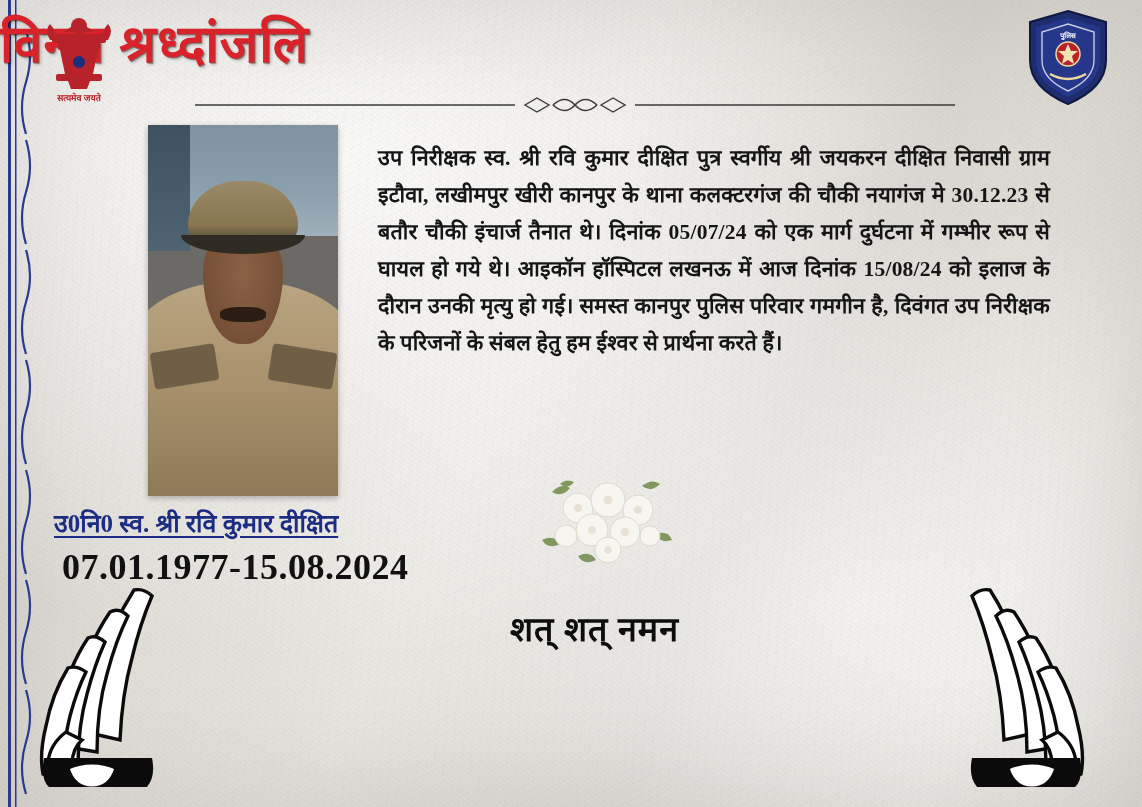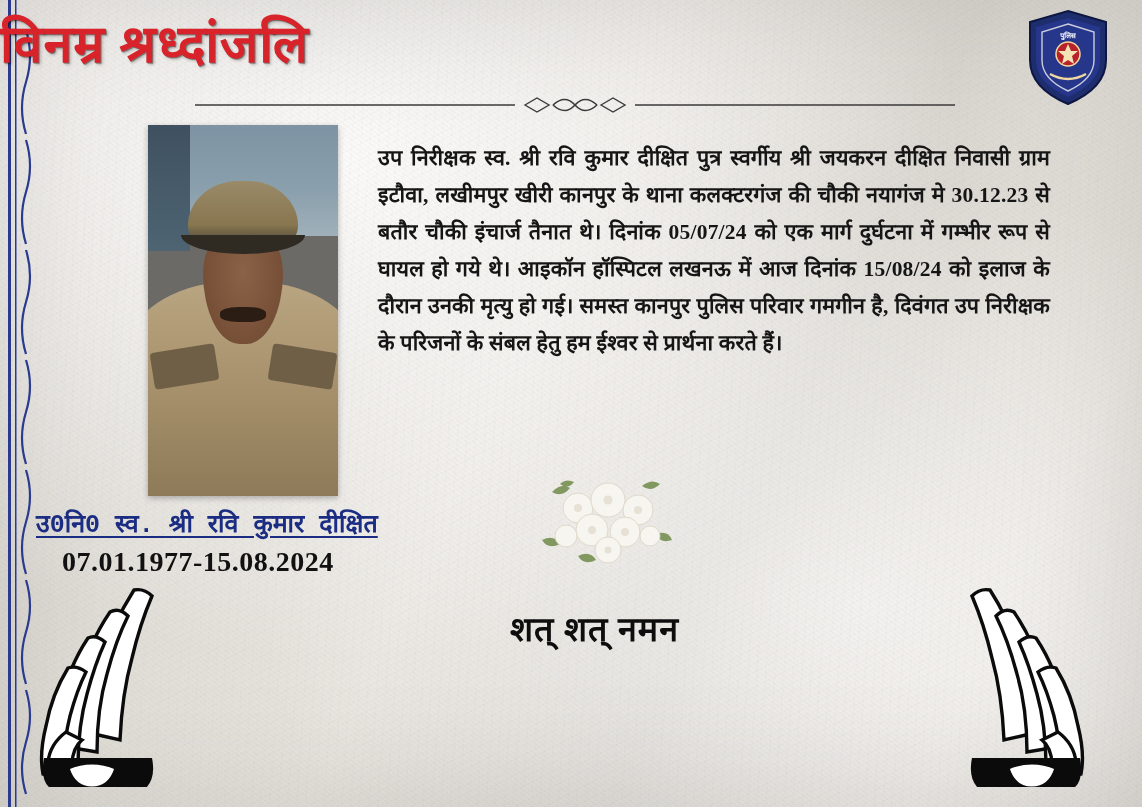--- a/index.html
+++ b/index.html
@@ -214,39 +214,39 @@
     line-height: 1.72;
     color: #151515;
     text-align: justify;
     font-weight: 600;
     letter-spacing: 0.2px;
   }
 
   
   .name-line {
     position: absolute;
-    left: 36px;
+    left: 54px;
     top: 505px;
     width: 420px;
     z-index: 5;
-    font-family: Liberation Mono, monospace;
+    font-family: Liberation Serif, serif;
     font-size: 25px;
     font-weight: bold;
     color: #1b2d82;
     text-decoration: underline;
     text-underline-offset: 4px;
   }
   .date-line {
     position: absolute;
     left: 62px;
     top: 546px;
     width: 400px;
     z-index: 5;
     font-family: "Liberation Serif", serif;
-    font-size: 28px;
+    font-size: 36px;
     font-weight: bold;
     color: #111111;
     letter-spacing: 0.5px;
   }
 
   
   .flowers {
     position: absolute;
     left: 530px;
     top: 478px;
@@ -303,20 +303,37 @@
         <path d="M20 140 q8 26 0 52 q-8 26 0 52"></path>
         <path d="M20 250 q8 26 0 52 q-8 26 0 52"></path>
         <path d="M20 360 q8 26 0 52 q-8 26 0 52"></path>
         <path d="M20 470 q8 26 0 52 q-8 26 0 52"></path>
         <path d="M20 580 q8 26 0 52 q-8 26 0 52"></path>
         <path d="M20 690 q8 26 0 52 q-8 26 0 52"></path>
       </g>
     </svg>
   </div>
 
+  <div class="emblem-left">
+    <svg width="86" height="96" viewBox="0 0 86 96" xmlns="http://www.w3.org/2000/svg">
+      <g fill="#b8232b">
+        <rect x="16" y="22" width="54" height="9" rx="2"></rect>
+        <rect x="22" y="31" width="42" height="7" rx="2"></rect>
+        <path d="M24 38 h38 l-5 24 h-28 z"></path>
+        <rect x="20" y="62" width="46" height="7" rx="2"></rect>
+        <circle cx="43" cy="14" r="8"></circle>
+        <path d="M28 20 q15 -14 30 0 z"></path>
+        <path d="M14 28 q-6 -10 0 -16 q6 6 6 16 z"></path>
+        <path d="M72 28 q6 -10 0 -16 q-6 6 -6 16 z"></path>
+        <path d="M32 69 h22 l-3 8 h-16 z"></path>
+      </g>
+      <circle cx="43" cy="50" r="6" fill="#1a2f7a"></circle>
+      <text x="43" y="89" font-family="Liberation Serif, serif" font-size="9" font-weight="bold" fill="#b8232b" text-anchor="middle">सत्यमेव जयते</text>
+    </svg>
+  </div>
 
   <div class="emblem-right">
     <svg width="92" height="100" viewBox="0 0 92 100" xmlns="http://www.w3.org/2000/svg">
       <path d="M46 3 L84 14 V52 q0 28 -38 44 Q8 80 8 52 V14 Z" fill="#1e2d6e" stroke="#0d1740" stroke-width="2"></path>
       <path d="M46 10 L78 19 V52 q0 23 -32 37 Q14 75 14 52 V19 Z" fill="#26368a"></path>
       <path d="M46 16 L72 24 V52 q0 19 -26 31 Q20 71 20 52 V24 Z" fill="none" stroke="#c9ccdd" stroke-width="1.4"></path>
       <circle cx="46" cy="46" r="12" fill="#b8232b" stroke="#f0d9a0" stroke-width="1.5"></circle>
       <path d="M46 36 l3 7 h7 l-6 5 2 8 -6 -4 -6 4 2 -8 -6 -5 h7 z" fill="#f2e2b4"></path>
       <path d="M28 66 q18 10 36 0" stroke="#f0d9a0" stroke-width="2.5" fill="none"></path>
       <text x="46" y="30" font-family="Liberation Sans, sans-serif" font-size="7" font-weight="bold" fill="#ffffff" text-anchor="middle">पुलिस</text>

